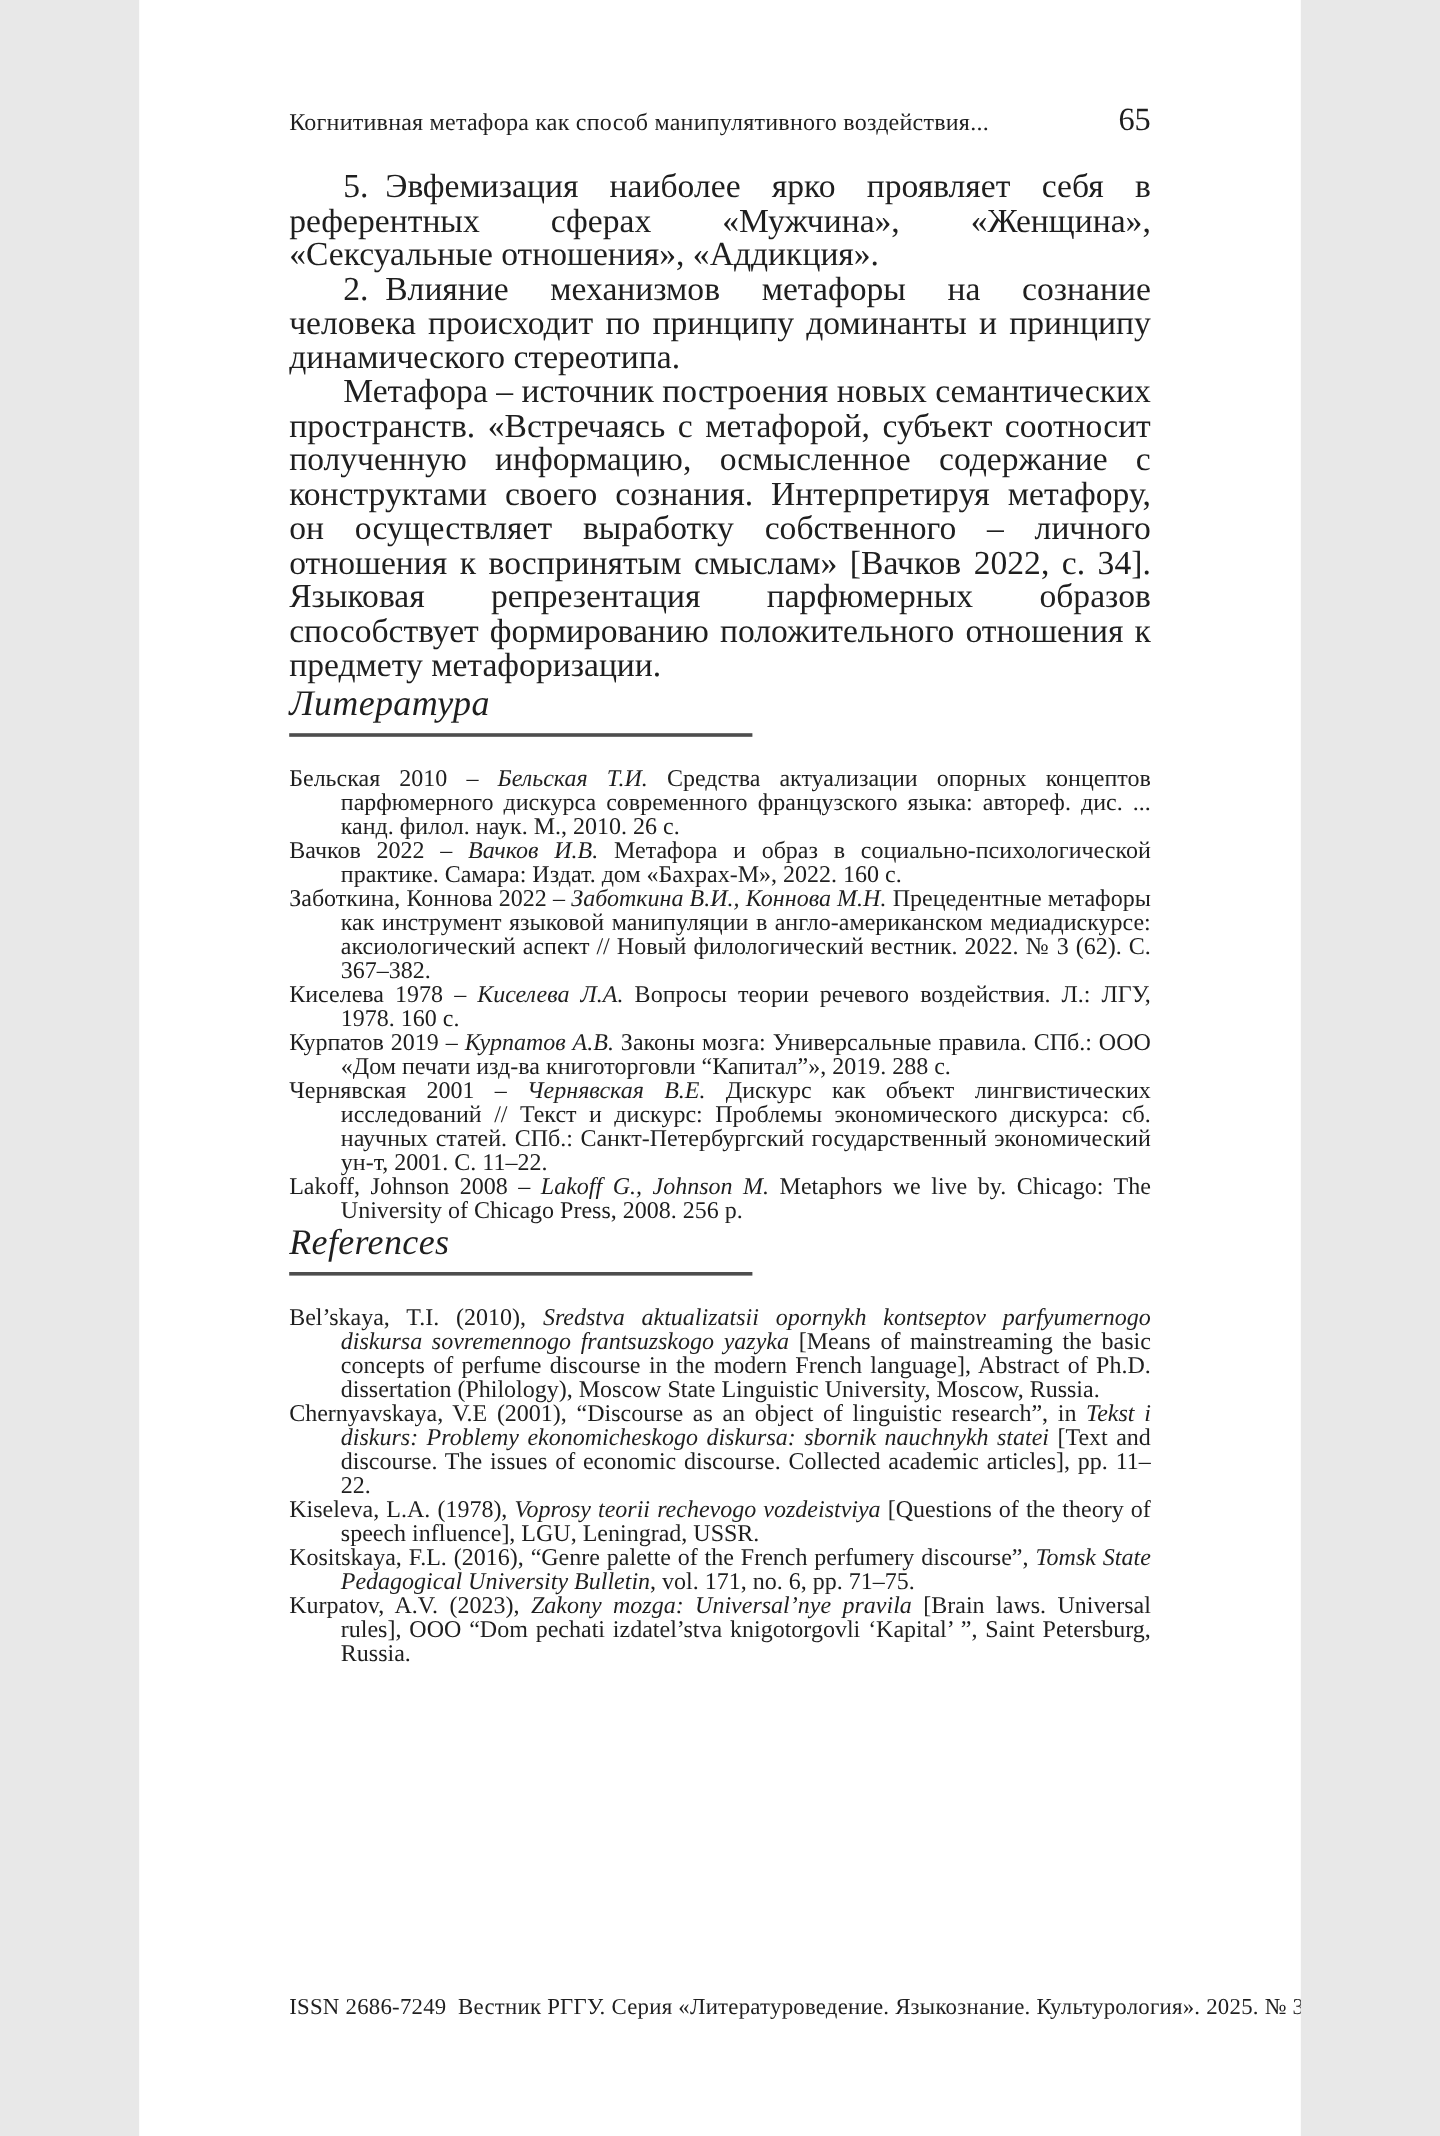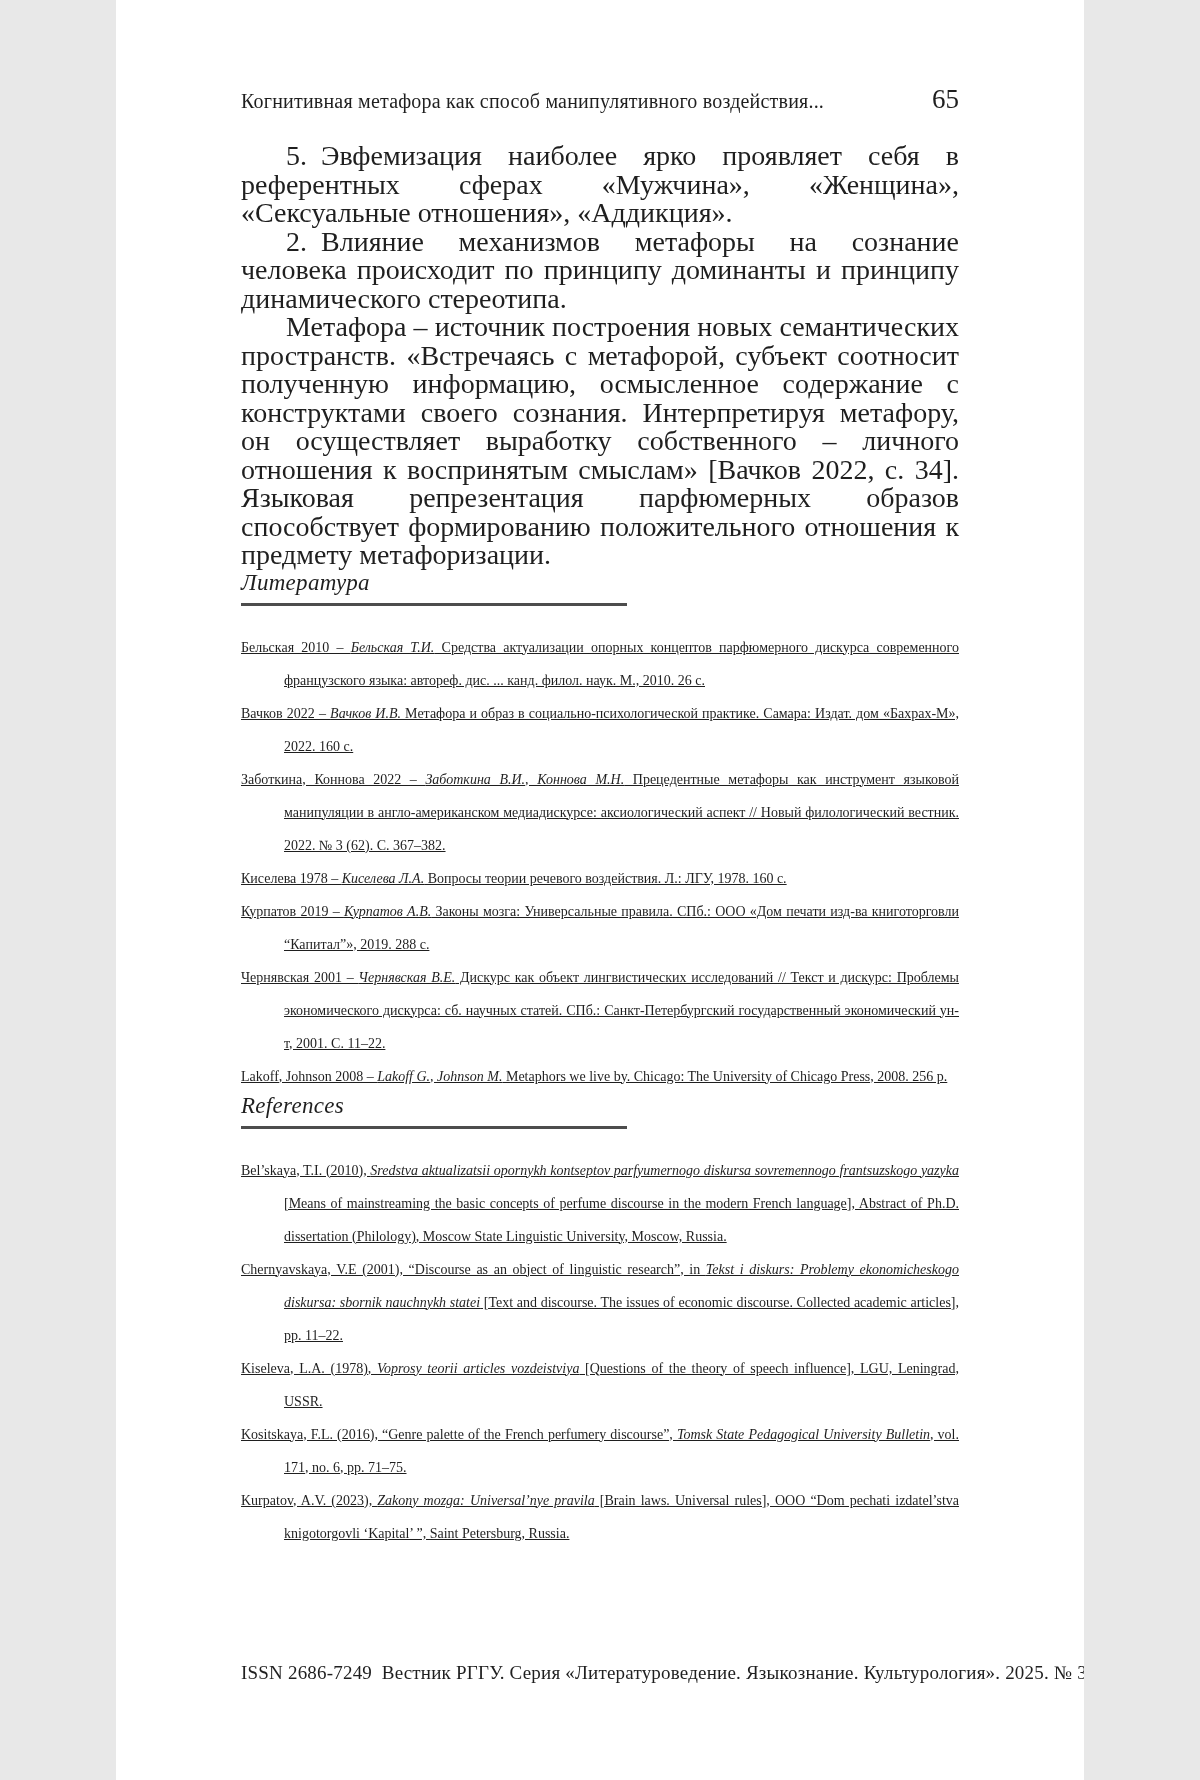--- a/index.html
+++ b/index.html
@@ -31,38 +31,37 @@
     line-height:28.5px;
     text-align:justify;
     text-indent:45px;
     hyphens:manual;
     -webkit-hyphens:manual;
   }
   h2.sec-head{
     margin:0;
     font-weight:normal;
     font-style:italic;
-    font-size:23px;
+    font-size:30px;
     letter-spacing:0.3px;
   }
   .sec-head-lit{margin-top:88px;}
   .sec-head-refs{margin-top:64px;}
   .sec-rule{
     width:386px;
     border:0;
     border-top:3px solid var(--rule-color);
     margin:7px 0 0 0;
   }
   ul.bib{
     list-style:none;
     margin:25px 0 0 0;
     padding:0;
-    font-size:14px;
-    line-height:33px;
-    text-decoration:underline;
+    font-size:20px;
+    line-height:20px;
   }
   ul.bib li{
     padding-left:43px;
     text-indent:-43px;
     text-align:justify;
     hyphens:manual;
     -webkit-hyphens:manual;
   }
   .page-footer{
     position:absolute;
@@ -101,20 +100,20 @@
       <li><span>Курпатов 2019 – </span><i>Курпатов А.В.</i><span> Законы мозга: Универсальные правила. СПб.: ООО «Дом печати изд-ва книготорговли “Капитал”», 2019. 288 с.</span></li>
       <li><span>Чернявская 2001 – </span><i>Чернявская В.Е.</i><span> Дискурс как объект лингвистических исследований // Текст и дискурс: Проблемы экономического дискурса: сб. научных статей. СПб.: Санкт-Петербургский государствен­ный экономический ун-т, 2001. С. 11–22.</span></li>
       <li><span>Lakoff, Johnson 2008 – </span><i>Lakoff G., Johnson M.</i><span> Metaphors we live by. Chicago: The University of Chicago Press, 2008. 256 p.</span></li>
     </ul>
 
   <h2 class="sec-head sec-head-refs">References</h2>
   <hr class="sec-rule">
   <ul class="bib refs" id="ref-list">
       <li><span>Bel’skaya, T.I. (2010), </span><i>Sredstva aktualizatsii opornykh kontseptov parfyumernogo diskursa sovremennogo frantsuzskogo yazyka</i><span> [Means of mainstreaming the basic concepts of perfume discourse in the modern French language], Abstract of Ph.D. dissertation (Philology), Moscow State Linguistic University, Moscow, Russia.</span></li>
       <li><span>Chernyavskaya, V.E (2001), “Discourse as an object of linguistic research”, in </span><i>Tekst i diskurs: Problemy ekonomicheskogo diskursa: sbornik nauchnykh statei</i><span> [Text and discourse. The issues of economic discourse. Collected academic articles], pp. 11–22.</span></li>
-      <li><span>Kiseleva, L.A. (1978), </span><i>Voprosy teorii articles vozdeistviya</i><span> [Questions of the theory of speech influence], LGU, Leningrad, USSR.</span></li>
+      <li><span>Kiseleva, L.A. (1978), </span><i>Voprosy teorii rechevogo vozdeistviya</i><span> [Questions of the theory of speech influence], LGU, Leningrad, USSR.</span></li>
       <li><span>Kositskaya, F.L. (2016), “Genre palette of the French perfumery discourse”, </span><i>Tomsk State Pedagogical University Bulletin</i><span>, vol. 171, no. 6, pp. 71–75.</span></li>
       <li><span>Kurpatov, A.V. (2023), </span><i>Zakony mozga: Universal’nye pravila</i><span> [Brain laws. Universal rules], OOO “Dom pechati izdatel’stva knigotorgovli ‘Kapital’ ”, Saint Petersburg, Russia.</span></li>
     </ul>
 
   <footer class="page-footer">ISSN 2686-7249 Вестник РГГУ. Серия «Литературоведение. Языкознание. Культурология». 2025. № 3</footer>
 
 </div>
 
 </body></html>

